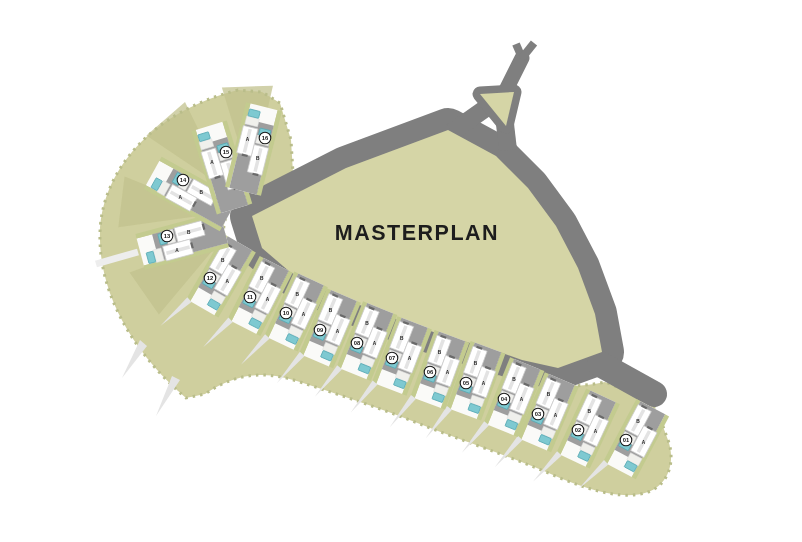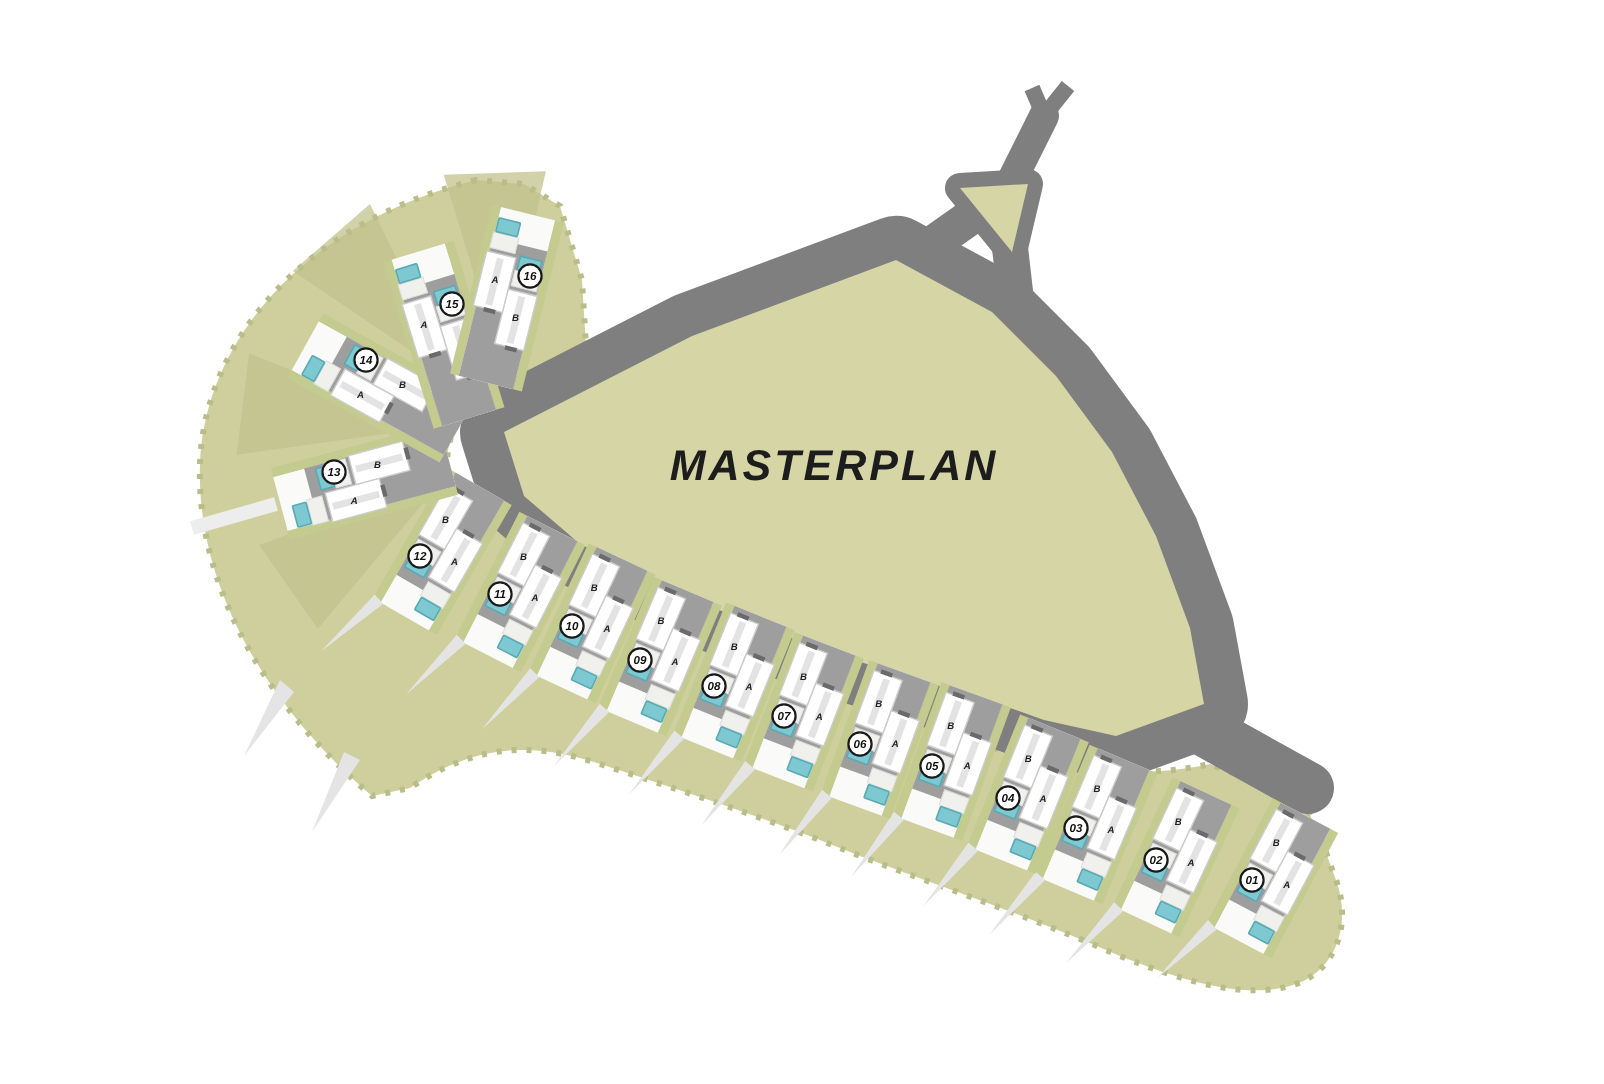--- a/index.html
+++ b/index.html
@@ -1,17 +1,17 @@
 <!DOCTYPE html>
 <html><head>
 <meta charset="utf-8">
 <style>
   html,body{margin:0;padding:0;background:#ffffff;}
   .stage{position:relative;width:802px;height:542px;background:#ffffff;overflow:hidden;
-         font-family:"Liberation Sans", sans-serif;font-style:italic;}
+         font-family:"Liberation Sans", sans-serif;}
   svg{display:block;}
   text{font-family:"Liberation Sans", sans-serif;}
   .plot-badge-num{font-weight:bold;}
   .title{font-weight:800;letter-spacing:1.5px;}
 </style>
 </head>
 <body>
 
 <div class="stage">
   <svg id="map" width="802" height="542" viewBox="0 0 802 542">

